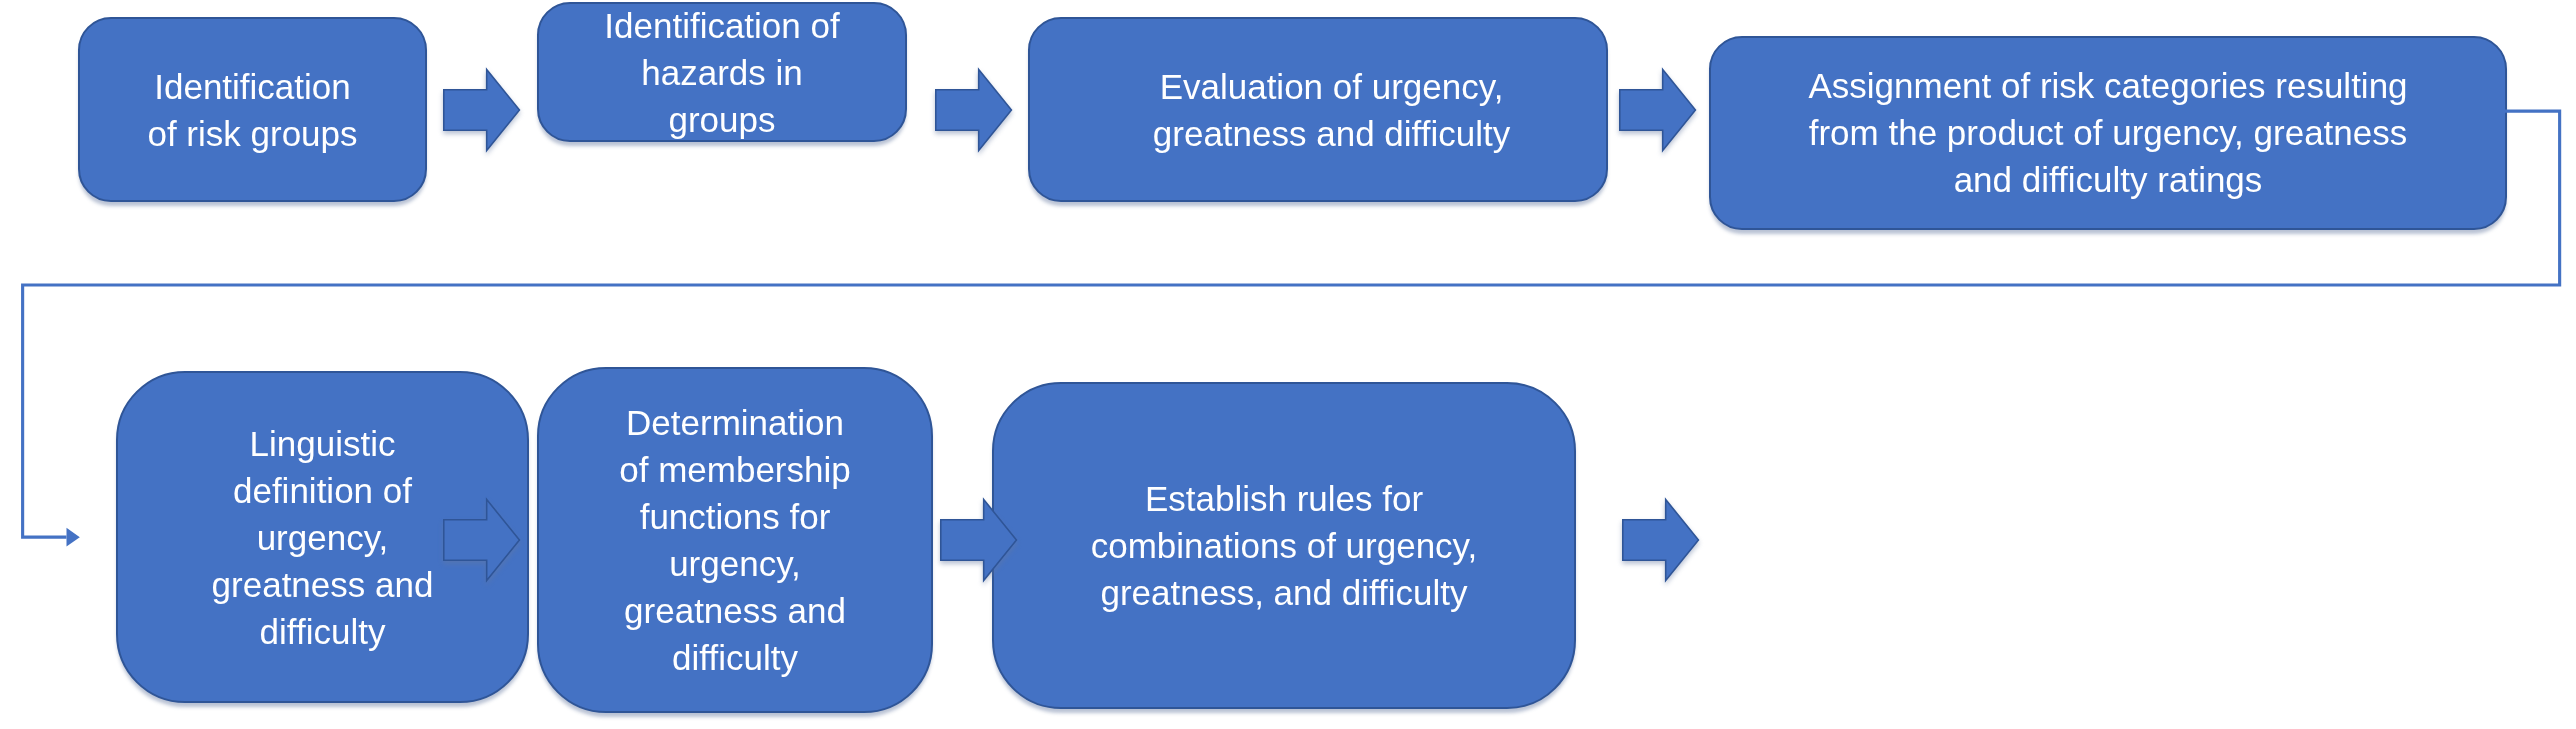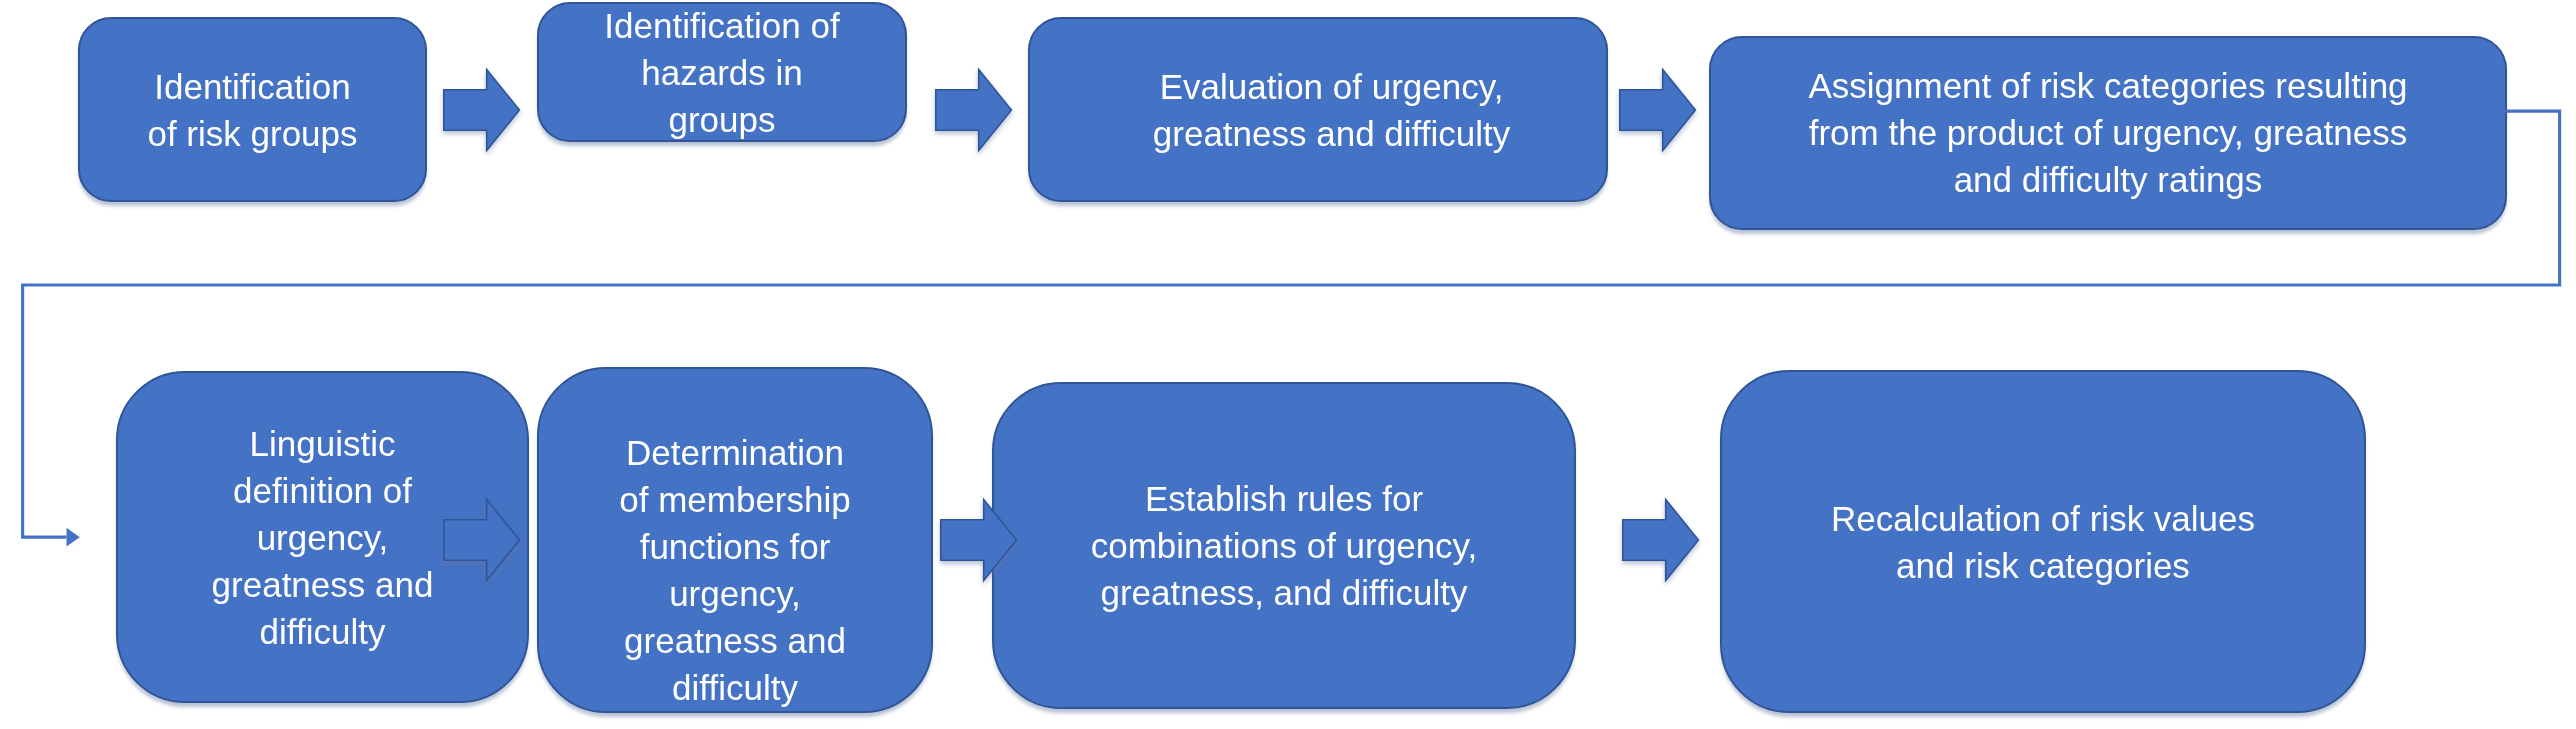--- a/index.html
+++ b/index.html
@@ -35,21 +35,21 @@
   }
   .row1 { border-radius: 33px; }
   .row2 { border-radius: 69px; }
 
   .box1 { left: 78px;  top: 17px;  width: 349px;  height: 185px; }
   .box2 { left: 537px;  top: 2px;  width: 370px;  height: 140px; }
   .box3 { left: 1028px; top: 17px;  width: 580px;  height: 185px; padding-left: 27px; }
   .box4 { left: 1709px; top: 11.8px;  width: 798px; height: 194px; margin-top: 24px; }
 
   .box5 { left: 81px;  top: 371px; width: 413px;  height: 332px; margin-left: 35px; }
-  .box6 { left: 537px;  top: 367px; width: 396px;  height: 346px; align-items: flex-end; }
+  .box6 { left: 537px;  top: 367px; width: 396px;  height: 346px; }
   .box7 { left: 992px; top: 382px; width: 584px;  height: 327px; }
   .box8 { left: 1720px; top: 370px; width: 646px;  height: 343px; }
 
   .block-arrow {
     position: absolute;
     width: 78px;
     height: 94px;
     filter: drop-shadow(0 3.1px 2.4px rgba(100,120,160,0.45));
   }
   .a1 { left: 443px;  top: 63px; }
@@ -104,24 +104,20 @@
 functions for
 urgency,
 greatness and
 difficulty</span>
   </div>
   <div class="flow-box row2 box7">
     <span class="label">Establish rules for
 combinations of urgency,
 greatness, and difficulty</span>
   </div>
-  <div class="flow-box row2 box8">
-    <span class="label">Recalculation of risk values
-and risk categories</span>
-  </div>
 
   <svg class="block-arrow a1" viewBox="0 0 100 120">
     <polygon points="1,34 56,34 56,8 98,60 56,112 56,86 1,86" fill="#4472c4" stroke="#2f5597" stroke-width="2"></polygon>
   </svg>
   <svg class="block-arrow a2" viewBox="0 0 100 120">
     <polygon points="1,34 56,34 56,8 98,60 56,112 56,86 1,86" fill="#4472c4" stroke="#2f5597" stroke-width="2"></polygon>
   </svg>
   <svg class="block-arrow a3" viewBox="0 0 100 120">
     <polygon points="1,34 56,34 56,8 98,60 56,112 56,86 1,86" fill="#4472c4" stroke="#2f5597" stroke-width="2"></polygon>
   </svg>

